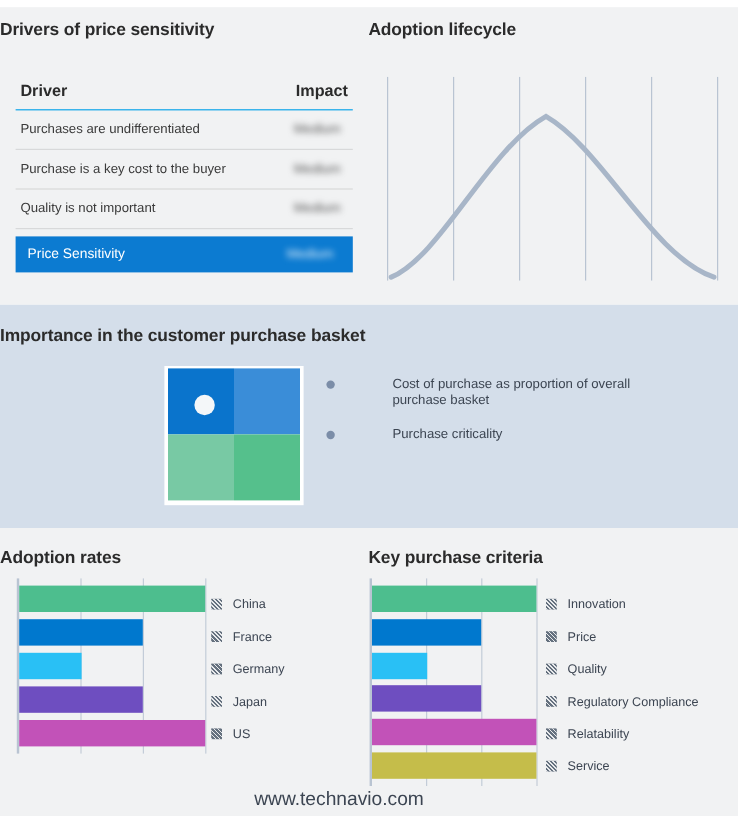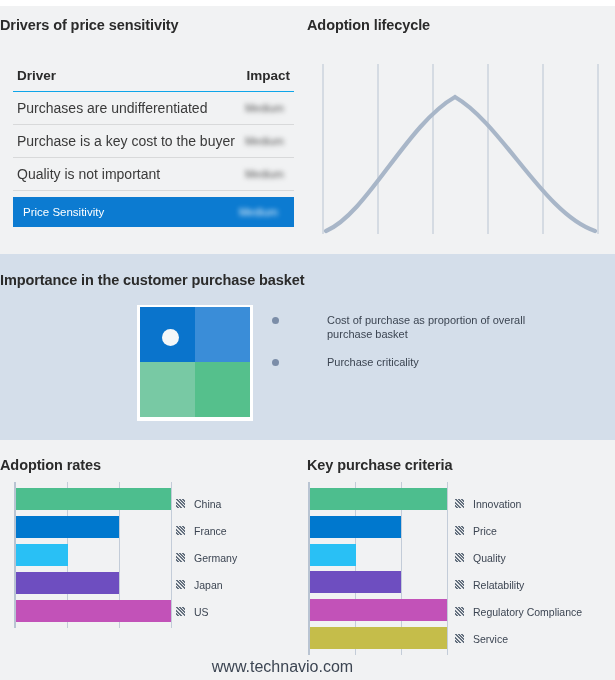--- a/index.html
+++ b/index.html
@@ -70,21 +70,21 @@
   }
   .drv-row {
     display: flex;
     justify-content: space-between;
     align-items: center;
     height: 32px;
     padding: 0 4px;
     border-bottom: 1px solid #d8d9da;
   }
   .drv-row .drv-label {
-    font-size: 14px;
+    font-size: 11px;
     color: #3a3a3a;
   }
   .drv-row.hl {
     background: #0C7BD1;
     border-bottom: none;
     height: 30px;
     margin-top: 6px;
     padding: 0 10px;
   }
   .drv-row.hl .drv-label { color: #ffffff; font-size: 11.5px; text-align: center; }
@@ -378,25 +378,25 @@
     <div class="bl-item">
       <span class="bl-swatch"></span>
       <span class="bl-text">Price</span>
     </div>
     <div class="bl-item">
       <span class="bl-swatch"></span>
       <span class="bl-text">Quality</span>
     </div>
     <div class="bl-item">
       <span class="bl-swatch"></span>
+      <span class="bl-text">Regulatory Compliance</span>
+    </div>
+    <div class="bl-item">
+      <span class="bl-swatch"></span>
       <span class="bl-text">Relatability</span>
     </div>
     <div class="bl-item">
       <span class="bl-swatch"></span>
-      <span class="bl-text">Regulatory Compliance</span>
-    </div>
-    <div class="bl-item">
-      <span class="bl-swatch"></span>
       <span class="bl-text">Service</span>
     </div>
   </div>
 
 <div class="footer">www.technavio.com</div>
 
 </body></html>

